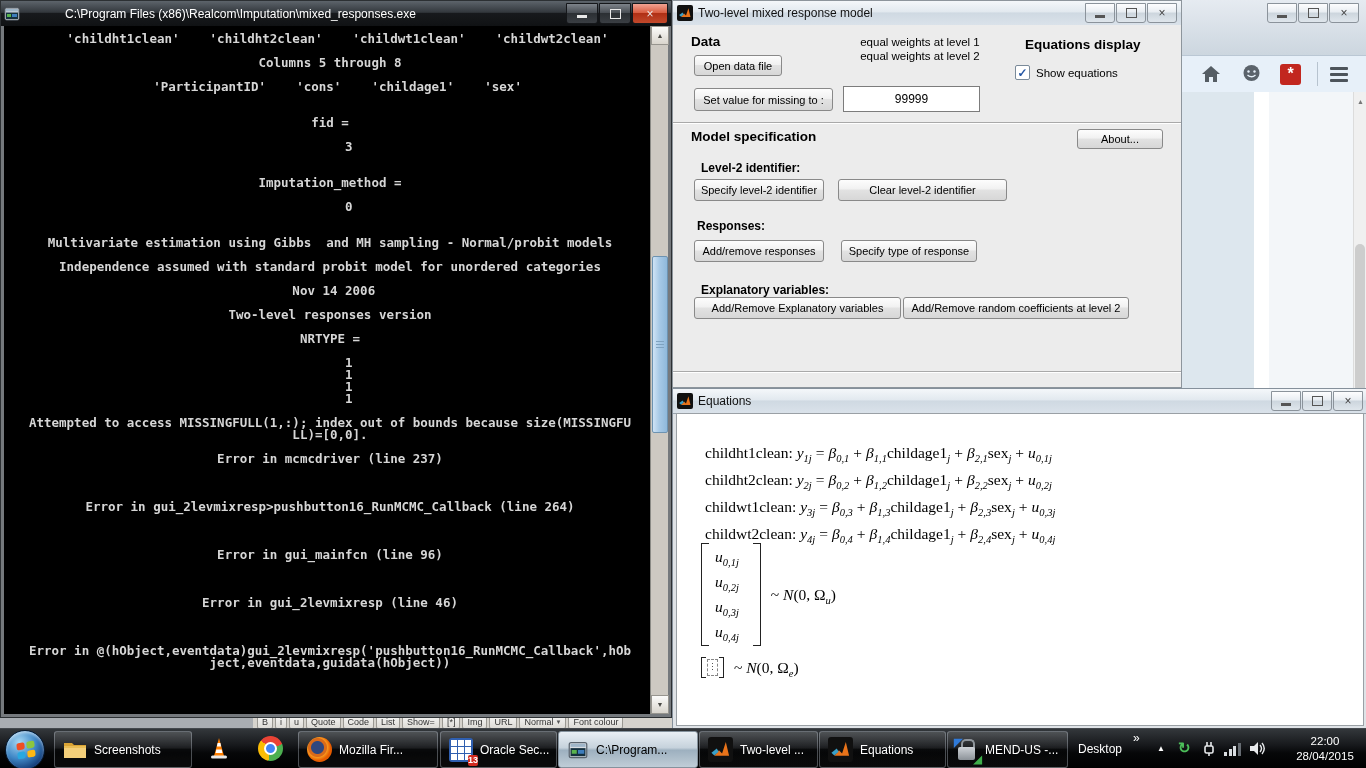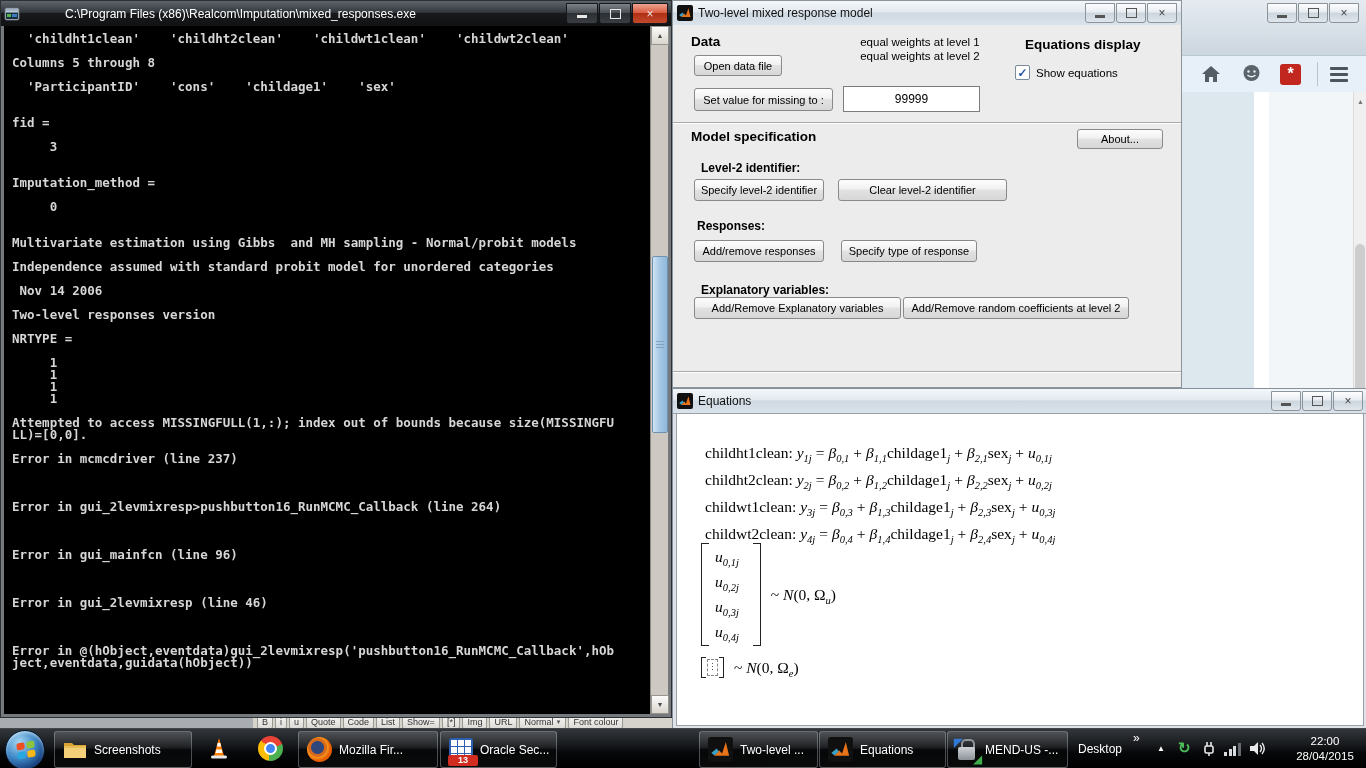--- a/index.html
+++ b/index.html
@@ -24,21 +24,21 @@
 
   
   .console{left:0;top:0;width:670px;height:716px;background:#75797d;border:1px solid #2c3033;z-index:3;}
   .con-tbar{height:25px;display:flex;align-items:center;gap:5px;padding:0 3px;
             background:linear-gradient(#5d646b,#33383d 45%,#17191c 50%,#101214);}
   .con-title{color:#fff;font-size:12px;flex:1;white-space:nowrap;overflow:hidden;margin-left:40px;}
   .con-wb{width:30px;height:19px;border:1px solid #15171a;border-radius:0 0 3px 3px;
           background:linear-gradient(#7d838a,#4a4f55 45%,#2c3034 50%,#3a3e43);
           display:flex;align-items:center;justify-content:center;color:#e8e8e8;font-size:12px;}
   .con-wb.close{background:linear-gradient(#f0a292,#d95f43 45%,#b03015 50%,#c2492c);width:34px;}
-  .con-client{position:absolute;left:3px;right:3px;top:25px;bottom:3px;background:#000;}
+  .con-client{position:absolute;left:3px;right:3px;top:25px;bottom:3px;background:#000;text-align:center;}
   .con-pre{margin:0;position:absolute;left:8px;top:7px;right:20px;
            font-family:"DejaVu Sans Mono",monospace;font-size:12.5px;line-height:12px;
            font-weight:700;color:#d6d6d6;white-space:pre;}
   .con-scroll{position:absolute;top:0;bottom:0;right:0;width:17px;background:#cdc9c2;border-left:1px solid #8a8a85;}
   .sc-arrow{position:absolute;left:0;width:16px;height:17px;background:linear-gradient(#fbfbfa,#d9d5cd);
             border:1px solid #97958f;display:flex;align-items:center;justify-content:center;
             font-size:7px;color:#4a4a46;}
   .sc-thumb{position:absolute;left:1px;width:14px;height:175px;top:230px;border-radius:2px;
             background:linear-gradient(90deg,#cfe3f5,#a7c9e6 45%,#8fb8da);border:1px solid #6d93b1;}
   .sc-grip{position:absolute;left:3px;top:84px;width:8px;height:1px;background:#7fa3c0;
@@ -112,21 +112,21 @@
   .flag{width:17px;height:16px;display:grid;grid-template-columns:8px 8px;grid-template-rows:7px 7px;
         gap:1.5px;transform:rotate(-6deg) skewY(-4deg);}
   .flag span{border-radius:2px;display:block;}
   .tb-btn{position:absolute;top:2px;height:35px;border-radius:3px;border:1px solid rgba(200,210,220,.35);
           background:linear-gradient(rgba(255,255,255,.16),rgba(255,255,255,.05) 45%,rgba(0,0,0,.3) 50%,rgba(255,255,255,.04));
           display:flex;align-items:center;gap:7px;padding:0 8px;color:#fff;font-size:12px;white-space:nowrap;overflow:hidden;}
   .tb-btn.active{background:linear-gradient(#e9eff4,#c6d2dc 45%,#9db0bf 52%,#c0cdd7);color:#000;border-color:#85929d;}
   .tb-pin{position:absolute;top:2px;height:35px;display:flex;align-items:center;justify-content:center;}
   .tb-ico{flex:0 0 auto;display:flex;align-items:center;justify-content:center;position:relative;}
   .badge{position:absolute;right:-5px;bottom:-4px;background:#d22b20;color:#fff;font-size:9px;
-         font-weight:bold;padding:1px 10px;border-radius:2px;line-height:1;}
+         font-weight:bold;padding:1px 0;border-radius:2px;line-height:1;}
   .chrome{width:25px;height:25px;border-radius:50%;
           background:conic-gradient(from -50deg,#ea4335 0 120deg,#4caf50 0 240deg,#fbbc05 0 360deg);position:relative;}
   .chrome::after{content:"";position:absolute;inset:6px;border-radius:50%;background:#4285f4;border:2.5px solid #fff;}
   .firefox{width:25px;height:25px;border-radius:50%;
            background:radial-gradient(circle at 42% 42%,#30477e 0 6px,#d96a1a 7px 9px,#f7941d 10px,#e65c00 13px);}
   .oracleic{width:24px;height:24px;background:#2f5fb0;border-radius:3px;display:grid;
             grid-template-columns:repeat(3,6px);grid-template-rows:repeat(3,6px);gap:1px;
             align-content:center;justify-content:center;}
   .oracleic span{background:#fff;display:block;}
   .lockic{width:22px;height:24px;position:relative;}
@@ -464,20 +464,32 @@
           <span></span>
           <span></span>
           <span></span>
           <span></span>
         </span>
       <span class="badge">13</span>
     </span>
     <span>Oracle Sec...</span>
   </div>
 
+  <div class="tb-btn active" style="left:558px;width:122px">
+    <span class="tb-ico">
+      <svg width="22" height="20" viewBox="0 0 16 16">
+          <rect x="1" y="2" width="14" height="12" rx="1.5" fill="#d8dde2" stroke="#59636d"></rect>
+          <rect x="2" y="3" width="12" height="2.5" fill="#9fb6c9"></rect>
+          <rect x="2" y="6.5" width="12" height="6.5" fill="#14303f"></rect>
+          <rect x="3" y="8" width="4" height="3" fill="#59b34d"></rect>
+          <rect x="8" y="8" width="5" height="3" fill="#3d7dbd"></rect>
+        </svg>
+    </span>
+    <span>C:\Program...</span>
+  </div>
 
   <div class="tb-btn" style="left:699px;width:101px">
     <span class="tb-ico">
       <svg width="25" height="25" viewBox="0 0 16 16">
           <rect width="16" height="16" rx="2" fill="#101010"></rect>
           <path d="M4 12 L7 8.5 L9 10.5 L11.4 3.2 L13.5 12 Z" fill="#e8731a"></path>
           <path d="M2.2 10 L5.6 7.4 L6.8 9.4 L4 11.8 Z" fill="#3aa0c8"></path>
         </svg>
     </span>
     <span>Two-level ...</span>

